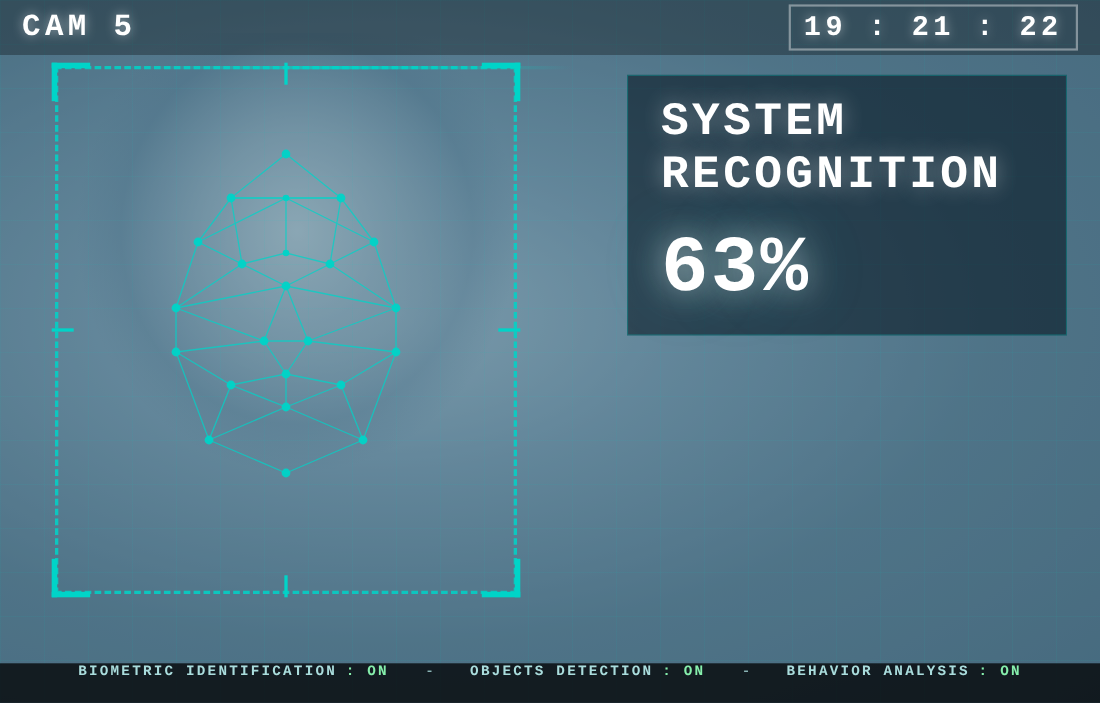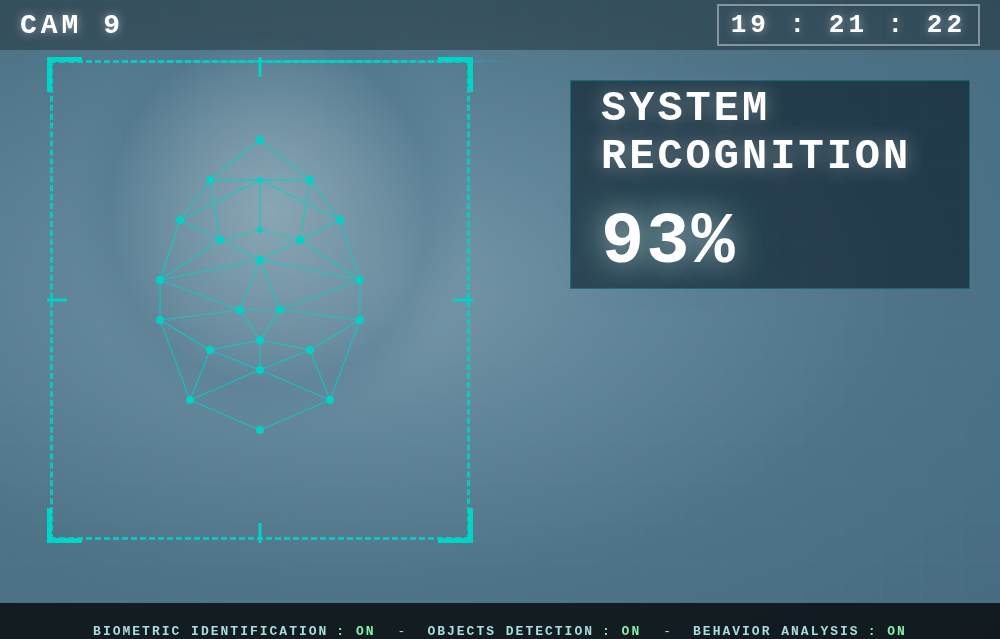--- a/index.html
+++ b/index.html
@@ -153,24 +153,24 @@
       position: absolute;
       top: 40px;
       left: 30px;
       width: 360px;
       height: 400px;
     }
 
     
     .info-panel {
       position: absolute;
-      top: 80px;
+      top: 68px;
       right: 30px;
       width: 400px;
-      padding: 4px 30px;
+      padding: 18px 30px;
       background: rgba(0, 15, 25, 0.55);
       border: 1px solid rgba(0, 210, 200, 0.3);
     }
 
     .recognition-text {
       font-size: 42px;
       font-weight: bold;
       color: #ffffff;
       letter-spacing: 3px;
       line-height: 1.15;
@@ -189,23 +189,23 @@
 
     
     .status-bar {
       position: absolute;
       bottom: 0;
       left: 0;
       right: 0;
       height: 36px;
       background: rgba(0, 0, 0, 0.75);
       display: flex;
-      align-items: flex-end;
+      align-items: flex-start;
       justify-content: center;
-      gap: 2px;
+      gap: 13px;
       padding: 0 20px;
     }
 
     .status-item {
       display: flex;
       align-items: center;
       gap: 8px;
     }
 
     .status-label {
@@ -249,21 +249,21 @@
 <body>
 
 <div class="screen">
 
   <div class="bg-photo"></div>
   <div class="person-silhouette"></div>
   <div class="tint-overlay"></div>
   <div class="grid-overlay"></div>
 
   <div class="top-bar">
-    <div class="cam-label">CAM 9</div>
+    <div class="cam-label">CAM 5</div>
     <div class="timestamp">19 : 21 : 22</div>
   </div>
 
   <div class="face-box">
     <div class="face-frame">
       <div class="face-frame-border"></div>
       <div class="corner corner-tl"></div>
       <div class="corner corner-tr"></div>
       <div class="corner corner-bl"></div>
       <div class="corner corner-br"></div>
@@ -364,21 +364,21 @@
     </svg>
 
     <div class="scanline"></div>
   </div>
 
   <div class="info-panel">
     <div class="recognition-text">
       <span>SYSTEM</span><br>
       <span>RECOGNITION</span><br>
     </div>
-    <div class="percentage-text">93%</div>
+    <div class="percentage-text">63%</div>
   </div>
 
   <div class="status-bar">
     <div class="status-item">
       <span class="status-label">BIOMETRIC IDENTIFICATION</span>
       <span class="status-value">: ON</span>
     </div>
     <span class="status-separator"> - </span>
     <div class="status-item">
       <span class="status-label">OBJECTS DETECTION</span>

